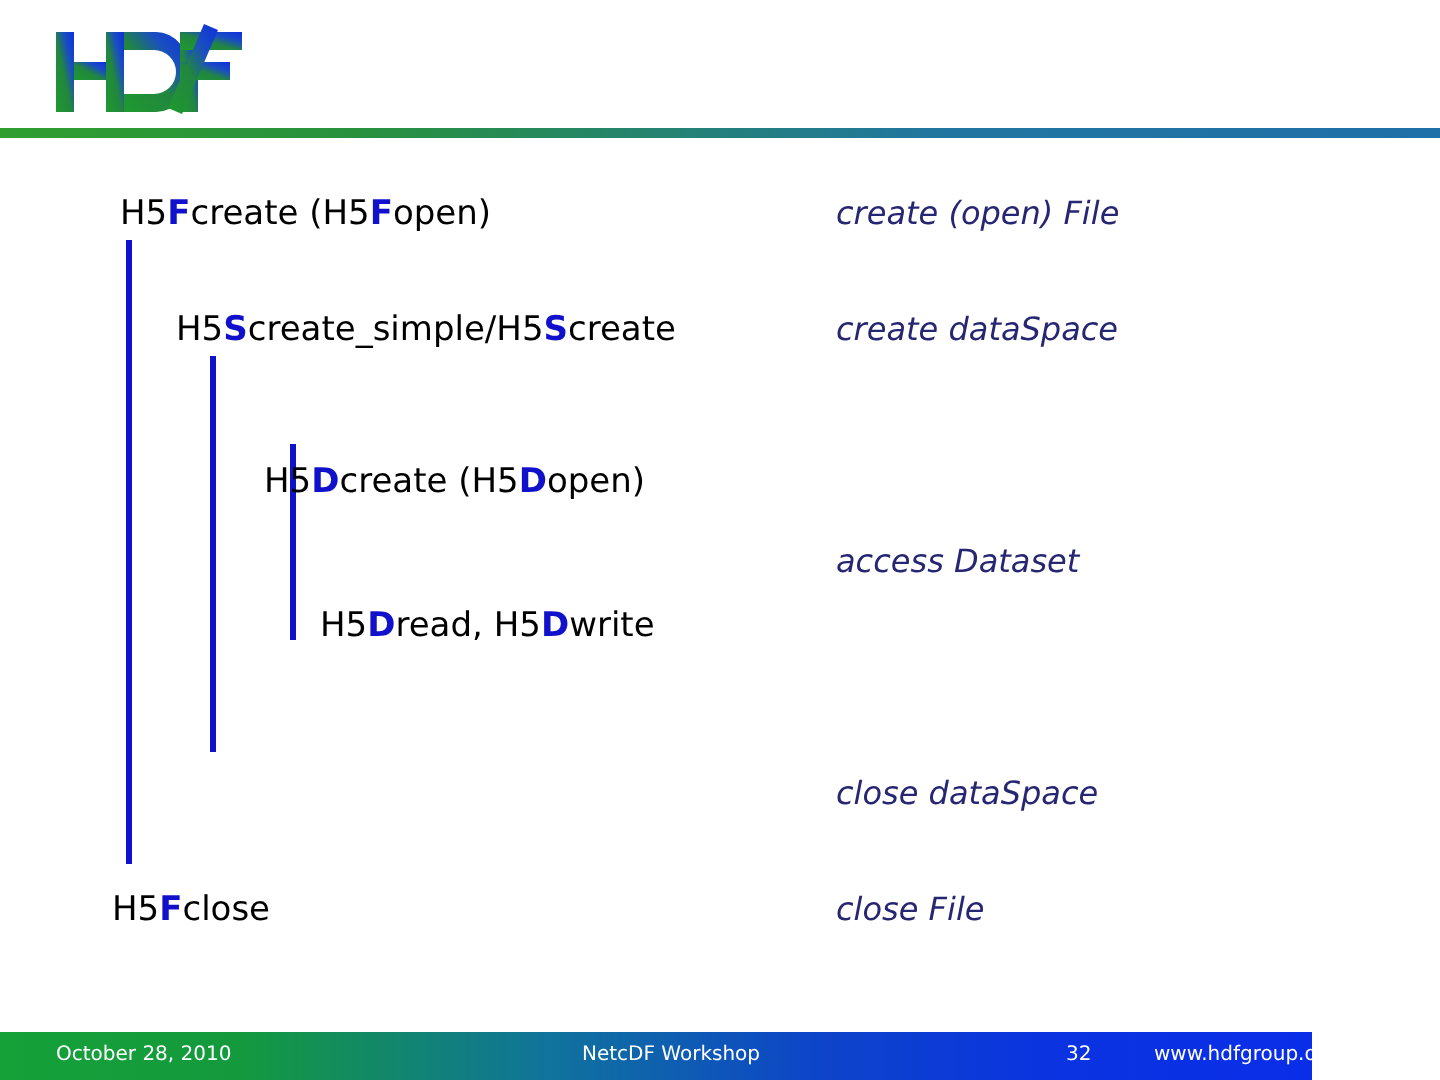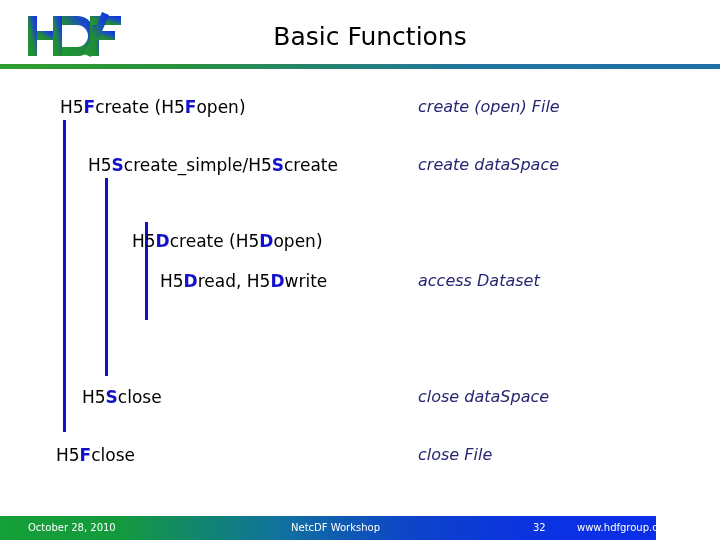--- a/index.html
+++ b/index.html
@@ -146,21 +146,20 @@
       <path d="M36 6 H52 a17 20 0 0 1 0 40 H36 v-9 h15 a11 11 0 0 0 0 -22 H36 Z" fill="url(#logoGrad)"></path>
 
       <rect x="64" y="6" width="9" height="40" fill="url(#logoGrad)"></rect>
       <rect x="64" y="6" width="31" height="9" fill="url(#logoGrad)"></rect>
       <rect x="64" y="21" width="25" height="9" fill="url(#logoGrad)"></rect>
 
       <path d="M58 44 L76 2 L83 5 L65 47 Z" fill="url(#logoGrad)"></path>
     </svg>
   </div>
 
-  <div id="slide-title">Basic Functions</div>
 
   <div id="header-rule"></div>
 </div>
 
 <div id="func-table">
 
 <div class="nest-line" style="left: 51px; top: 44px; height: 312px;"></div>
     <div class="nest-line" style="left: 93px; top: 102px; height: 198px;"></div>
     <div class="nest-line" style="left: 133px; top: 146px; height: 98px;"></div>
     <div class="func-row" style="top: 16px;">
@@ -168,25 +167,24 @@
       <div class="func-right">create (open) File</div>
     </div>
     <div class="func-row" style="top: 74px;">
       <div class="func-left" style="left: 76px;"><span>H5</span><b>S</b><span>create_simple/H5</span><b>S</b><span>create</span></div>
       <div class="func-right">create dataSpace</div>
     </div>
     <div class="func-row" style="top: 132px; margin-top: 18px;">
       <div class="func-left" style="left: 120px;"><span>H5</span><b>D</b><span>create (H5</span><b>D</b><span>open)</span></div>
     </div>
     <div class="func-row" style="top: 190px;">
-      <div class="func-left" style="left: 148px;"><span>H5</span><b>D</b><span>read, H5</span><b>D</b><span>write</span></div>
+      <div class="func-left" style="left: 148px; margin-top: 32px;"><span>H5</span><b>D</b><span>read, H5</span><b>D</b><span>write</span></div>
       <div class="func-right">access Dataset</div>
     </div>
     <div class="func-row" style="top: 306px;">
-      <div class="func-left" style="left: 70px;"><span>H5</span><b>S</b><span>close</span></div>
       <div class="func-right">close dataSpace</div>
     </div>
     <div class="func-row" style="top: 364px;">
       <div class="func-left" style="left: 44px;"><span>H5</span><b>F</b><span>close</span></div>
       <div class="func-right">close File</div>
     </div>
   </div>
 
 <div id="slide-footer">
   <div id="footer-date" class="footer-text">October 28, 2010</div>

